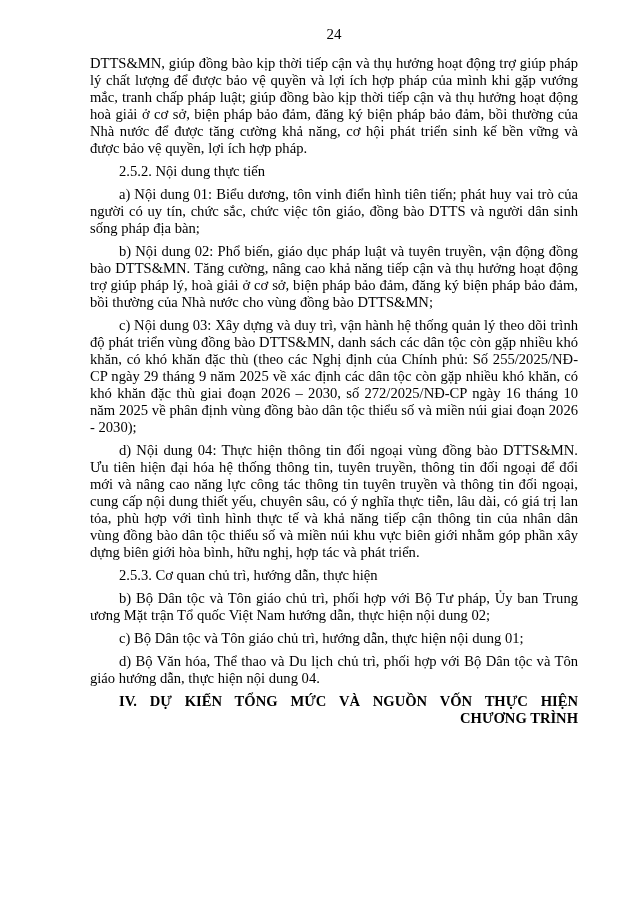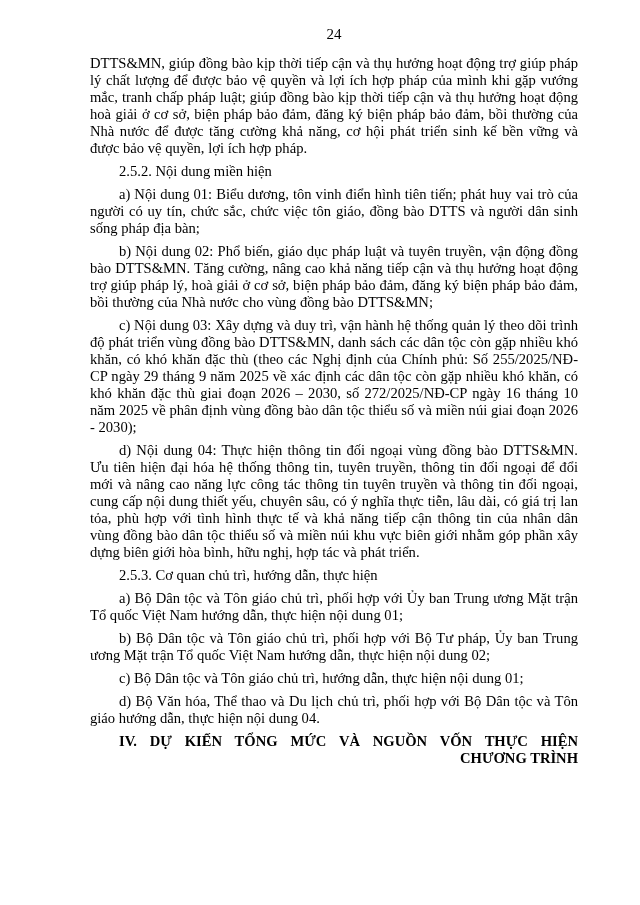--- a/index.html
+++ b/index.html
@@ -49,33 +49,32 @@
 </style>
 </head>
 <body>
 
 <div class="page">
 
   <div class="page-number">24</div>
 
   <p class="para no-indent">DTTS&amp;MN, giúp đồng bào kịp thời tiếp cận và thụ hưởng hoạt động trợ giúp pháp lý chất lượng để được bảo vệ quyền và lợi ích hợp pháp của mình khi gặp vướng mắc, tranh chấp pháp luật; giúp đồng bào kịp thời tiếp cận và thụ hưởng hoạt động hoà giải ở cơ sở, biện pháp bảo đảm, đăng ký biện pháp bảo đảm, bồi thường của Nhà nước để được tăng cường khả năng, cơ hội phát triển sinh kế bền vững và được bảo vệ quyền, lợi ích hợp pháp.</p>
 
-  <p class="para">2.5.2. Nội dung miền hiện</p>
+  <p class="para">2.5.2. Nội dung thực tiến</p>
 
   <p class="para">a) Nội dung 01: Biểu dương, tôn vinh điển hình tiên tiến; phát huy vai trò của người có uy tín, chức sắc, chức việc tôn giáo, đồng bào DTTS và người dân sinh sống pháp địa bàn;</p>
 
   <p class="para">b) Nội dung 02: Phổ biến, giáo dục pháp luật và tuyên truyền, vận động đồng bào DTTS&amp;MN. Tăng cường, nâng cao khả năng tiếp cận và thụ hưởng hoạt động trợ giúp pháp lý, hoà giải ở cơ sở, biện pháp bảo đảm, đăng ký biện pháp bảo đảm, bồi thường của Nhà nước cho vùng đồng bào DTTS&amp;MN;</p>
 
   <p class="para">c) Nội dung 03: Xây dựng và duy trì, vận hành hệ thống quản lý theo dõi trình độ phát triển vùng đồng bào DTTS&amp;MN, danh sách các dân tộc còn gặp nhiều khó khăn, có khó khăn đặc thù (theo các Nghị định của Chính phủ: Số 255/2025/NĐ-CP ngày 29 tháng 9 năm 2025 về xác định các dân tộc còn gặp nhiều khó khăn, có khó khăn đặc thù giai đoạn 2026 – 2030, số 272/2025/NĐ-CP ngày 16 tháng 10 năm 2025 về phân định vùng đồng bào dân tộc thiểu số và miền núi giai đoạn 2026 - 2030);</p>
 
   <p class="para">d) Nội dung 04: Thực hiện thông tin đối ngoại vùng đồng bào DTTS&amp;MN. Ưu tiên hiện đại hóa hệ thống thông tin, tuyên truyền, thông tin đối ngoại để đổi mới và nâng cao năng lực công tác thông tin tuyên truyền và thông tin đối ngoại, cung cấp nội dung thiết yếu, chuyên sâu, có ý nghĩa thực tiễn, lâu dài, có giá trị lan tỏa, phù hợp với tình hình thực tế và khả năng tiếp cận thông tin của nhân dân vùng đồng bào dân tộc thiểu số và miền núi khu vực biên giới nhằm góp phần xây dựng biên giới hòa bình, hữu nghị, hợp tác và phát triển.</p>
 
   <p class="para">2.5.3. Cơ quan chủ trì, hướng dẫn, thực hiện</p>
 
-  <p class="para">a) Bộ Dân tộc và Tôn giáo chủ trì, phối hợp với Ủy ban Trung ương Mặt trận Tổ quốc Việt Nam hướng dẫn, thực hiện nội dung 01;</p>
 
   <p class="para">b) Bộ Dân tộc và Tôn giáo chủ trì, phối hợp với Bộ Tư pháp, Ủy ban Trung ương Mặt trận Tổ quốc Việt Nam hướng dẫn, thực hiện nội dung 02;</p>
 
   <p class="para">c) Bộ Dân tộc và Tôn giáo chủ trì, hướng dẫn, thực hiện nội dung 01;</p>
 
   <p class="para">d) Bộ Văn hóa, Thể thao và Du lịch chủ trì, phối hợp với Bộ Dân tộc và Tôn giáo hướng dẫn, thực hiện nội dung 04.</p>
 
   <div class="heading-iv">
     <div class="hline1">IV. DỰ KIẾN TỔNG MỨC VÀ NGUỒN VỐN THỰC HIỆN</div>
     <div class="hline2">CHƯƠNG TRÌNH</div>

